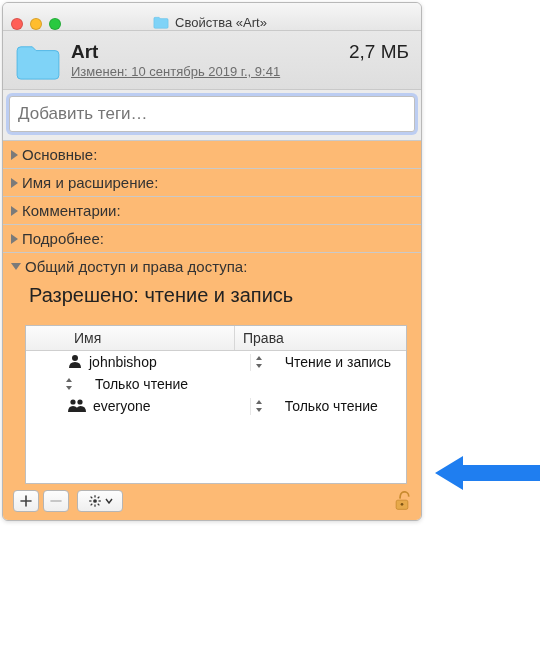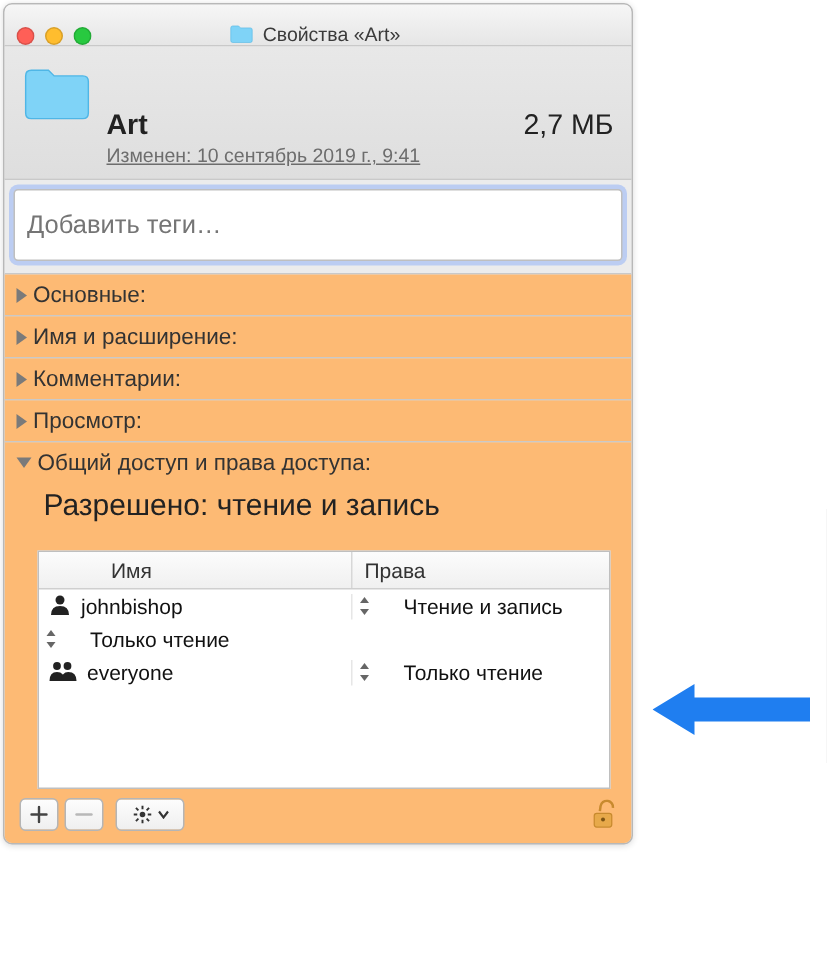--- a/index.html
+++ b/index.html
@@ -7,39 +7,39 @@
   .window { width: 420px; border: 1px solid #b8b8b8; border-radius: 6px; overflow: hidden; background: #ececec; box-shadow: 0 1px 4px rgba(0,0,0,0.15); position: absolute; left:2px; top:2px;}
   .titlebar { height: 28px; background: linear-gradient(#f6f6f6,#e6e6e6); border-bottom:1px solid #c9c9c9; display:flex; align-items:flex-end; padding:0 8px; gap:8px; }
   .traffic { display:flex; gap:7px; }
   .dot { width:12px; height:12px; border-radius:50%; border:0.5px solid rgba(0,0,0,0.15);}
   .dot.red{background:#ff5f57;} .dot.yellow{background:#ffbd2e;} .dot.green{background:#28c940;}
   .title-center { flex:1; display:flex; align-items:center; justify-content:center; gap:6px; font-size:13px; color:#3a3a3a; }
   .folder-sm{ width:16px; height:13px;}
   .header { display:flex; align-items:flex-start; padding:10px 12px 8px 12px; background:linear-gradient(#e8e8e8,#dedede); border-bottom:1px solid #c9c9c9;}
   .folder-lg{ width:46px; height:38px; margin-right:10px; margin-top:2px;}
   .header-text{ flex:1; }
-  .hname{ font-size:19px; font-weight:700; color:#222;margin-top:32px;}
+  .hname{ font-size:19px; font-weight:700; color:#222;}
   .hmod{ font-size:13px; color:#6d6d6d; margin-top:1px;text-decoration:underline;}
   .hsize{ font-size:19px; color:#222; margin-left:auto; padding-left:8px;}
   .tags-wrap{ padding:6px 6px 8px 6px; background:#ececec; border-bottom:1px solid #c9c9c9;}
-  .tags-input{ width:100%; height:48px; border:1px solid #bfbfbf; border-radius:3px; background:#fff; font-size:17px; color:#b6b6b6; padding:4px 8px; resize:none; box-shadow: 0 0 0 3px rgba(100,150,255,0.35);}
+  .tags-input{ width:100%; height:36px; border:1px solid #bfbfbf; border-radius:3px; background:#fff; font-size:17px; color:#b6b6b6; padding:4px 8px; resize:none; box-shadow: 0 0 0 3px rgba(100,150,255,0.35);}
   .section{ border-bottom:1px solid #c9c9c9; background:#fdba74; }
   .sec-head{ display:flex; align-items:center; padding:5px 8px; font-size:15px; color:#333; cursor:default; gap:4px;}
   .tri{ width:0;height:0; display:inline-block;}
   .tri.right{ border-top:5px solid transparent; border-bottom:5px solid transparent; border-left:7px solid #7a7a7a;}
   .tri.down{ border-left:5px solid transparent; border-right:5px solid transparent; border-top:7px solid #7a7a7a;}
   .perm-body{ padding:4px 14px 10px 26px; font-size:20px; color:#222;}
   .perm-table-wrap{ margin:8px 14px 0 22px; border:1px solid #bfbfbf; background:#fff; }
   .pt-head{ display:flex; background:linear-gradient(#fcfcfc,#f0f0f0); border-bottom:1px solid #cfcfcf; font-size:14px; color:#333;}
   .pt-head .c1{ flex:0 0 55%; padding:4px 8px 4px 48px; border-right:1px solid #d7d7d7;}
   .pt-head .c2{ flex:1; padding:4px 8px;}
   .pt-row{ display:flex; align-items:center; font-size:14px; color:#111; height:22px;}
   .pt-row .c1{ flex:0 0 55%; display:flex; align-items:center; gap:6px; padding:0 6px; border-right:1px solid #e6e6e6;}
   .pt-row .c2{ flex:1; display:flex; align-items:center; gap:20px; padding:0 4px;}
-  .pt-body{ min-height:132px;}
+  .pt-body{ min-height:132px;padding-left:35px;}
   .stepper{ display:inline-flex; flex-direction:column; line-height:5px; font-size:8px; color:#555; margin-right:2px;}
   .footer{ display:flex; align-items:center; padding:6px 10px 8px 10px; gap:4px;}
   .sqbtn{ width:26px; height:22px; border:1px solid #b5b5b5; background:linear-gradient(#fdfdfd,#efefef); border-radius:4px; display:flex; align-items:center; justify-content:center; font-size:15px; color:#444;}
   .sqbtn.disabled{ color:#b8b8b8;}
   .gearbtn{ width:46px; height:22px; border:1px solid #b5b5b5; background:linear-gradient(#fdfdfd,#efefef); border-radius:4px; display:flex; align-items:center; justify-content:center; gap:3px; font-size:13px; color:#333; margin-left:4px;}
   .spacer{flex:1;}
   .lock{ width:18px; height:20px;}
   .arrow-callout{ position:absolute; left:435px; top:448px; }
 </style>
 </head>
@@ -93,21 +93,21 @@
   </div>
   <div class="section">
     <div class="sec-head">
       <span class="tri right"></span>
       <span>Комментарии:</span>
     </div>
   </div>
   <div class="section">
     <div class="sec-head">
       <span class="tri right"></span>
-      <span>Просмотр:</span>
+      <span>Подробнее:</span>
     </div>
   </div>
 
   <div class="section" style="border-bottom:none;">
     <div class="sec-head">
       <span class="tri down"></span>
       <span>Общий доступ и права доступа:</span>
     </div>
     <div class="perm-body">Разрешено: чтение и запись</div>
 

